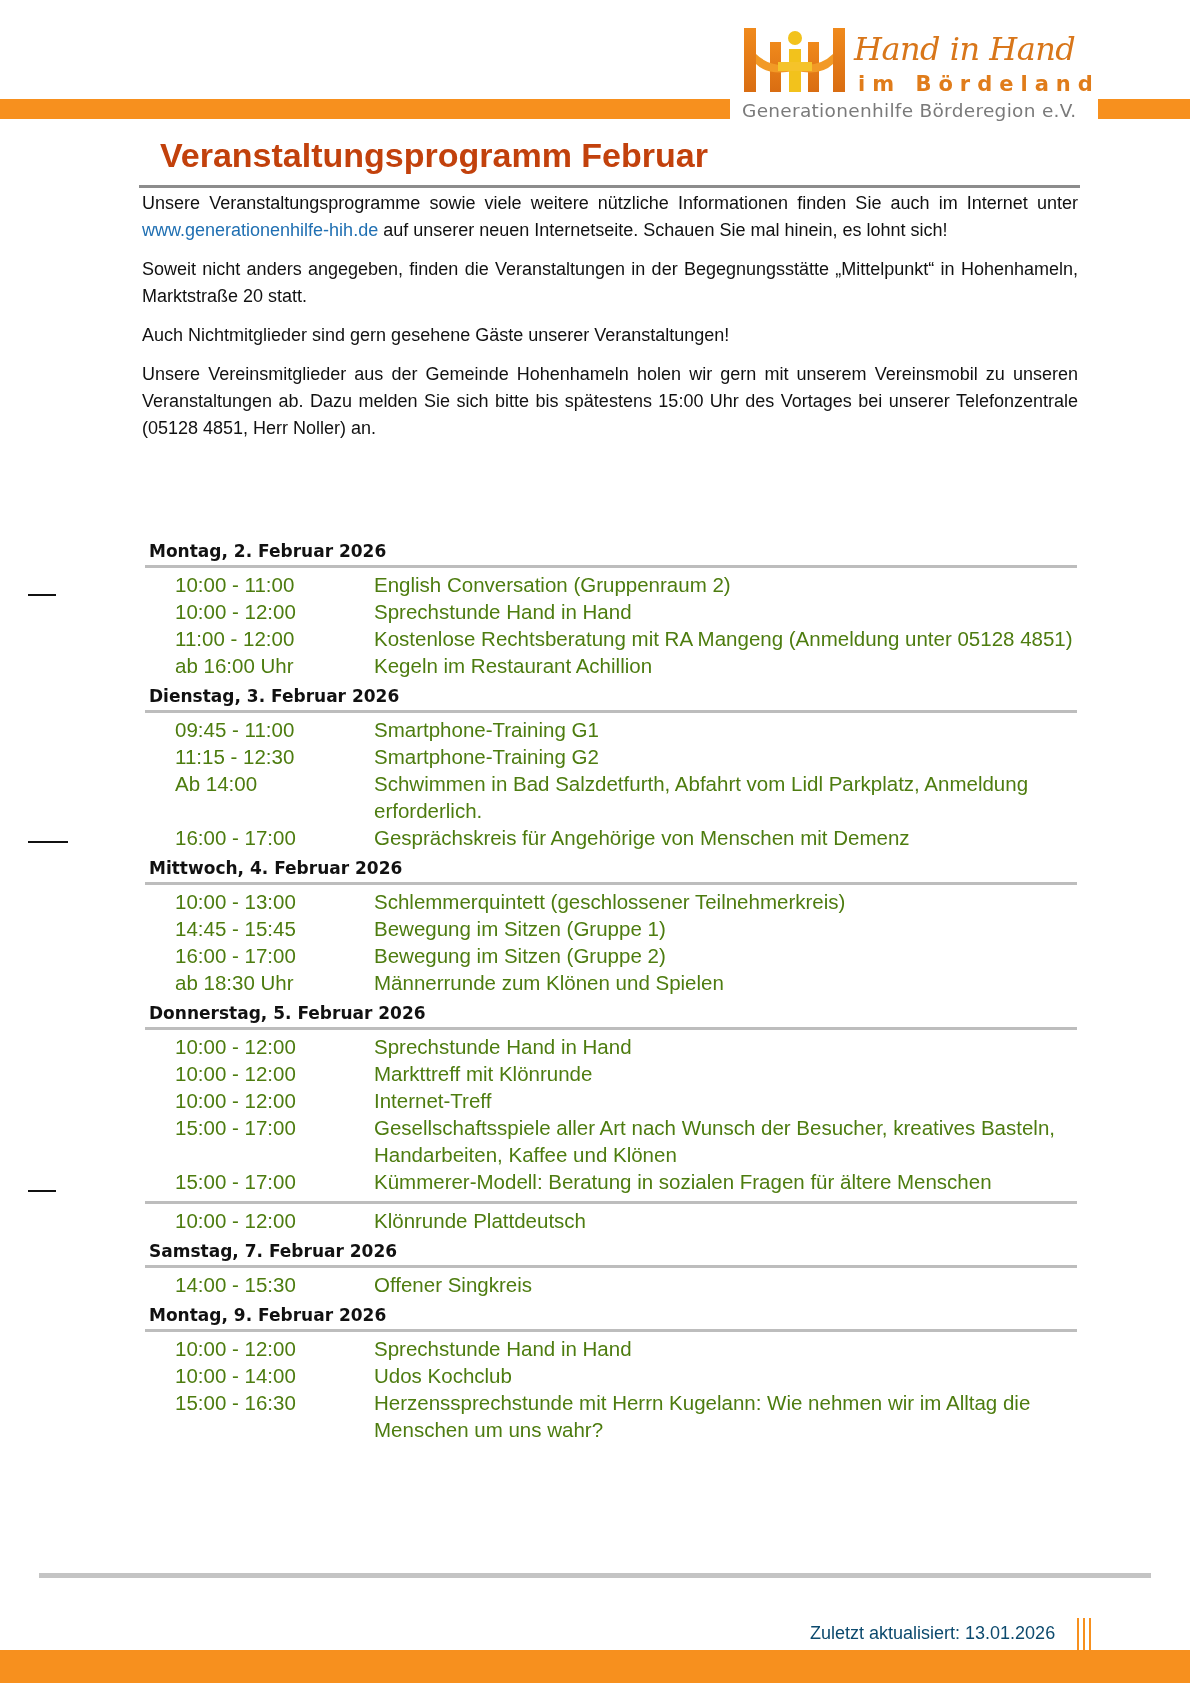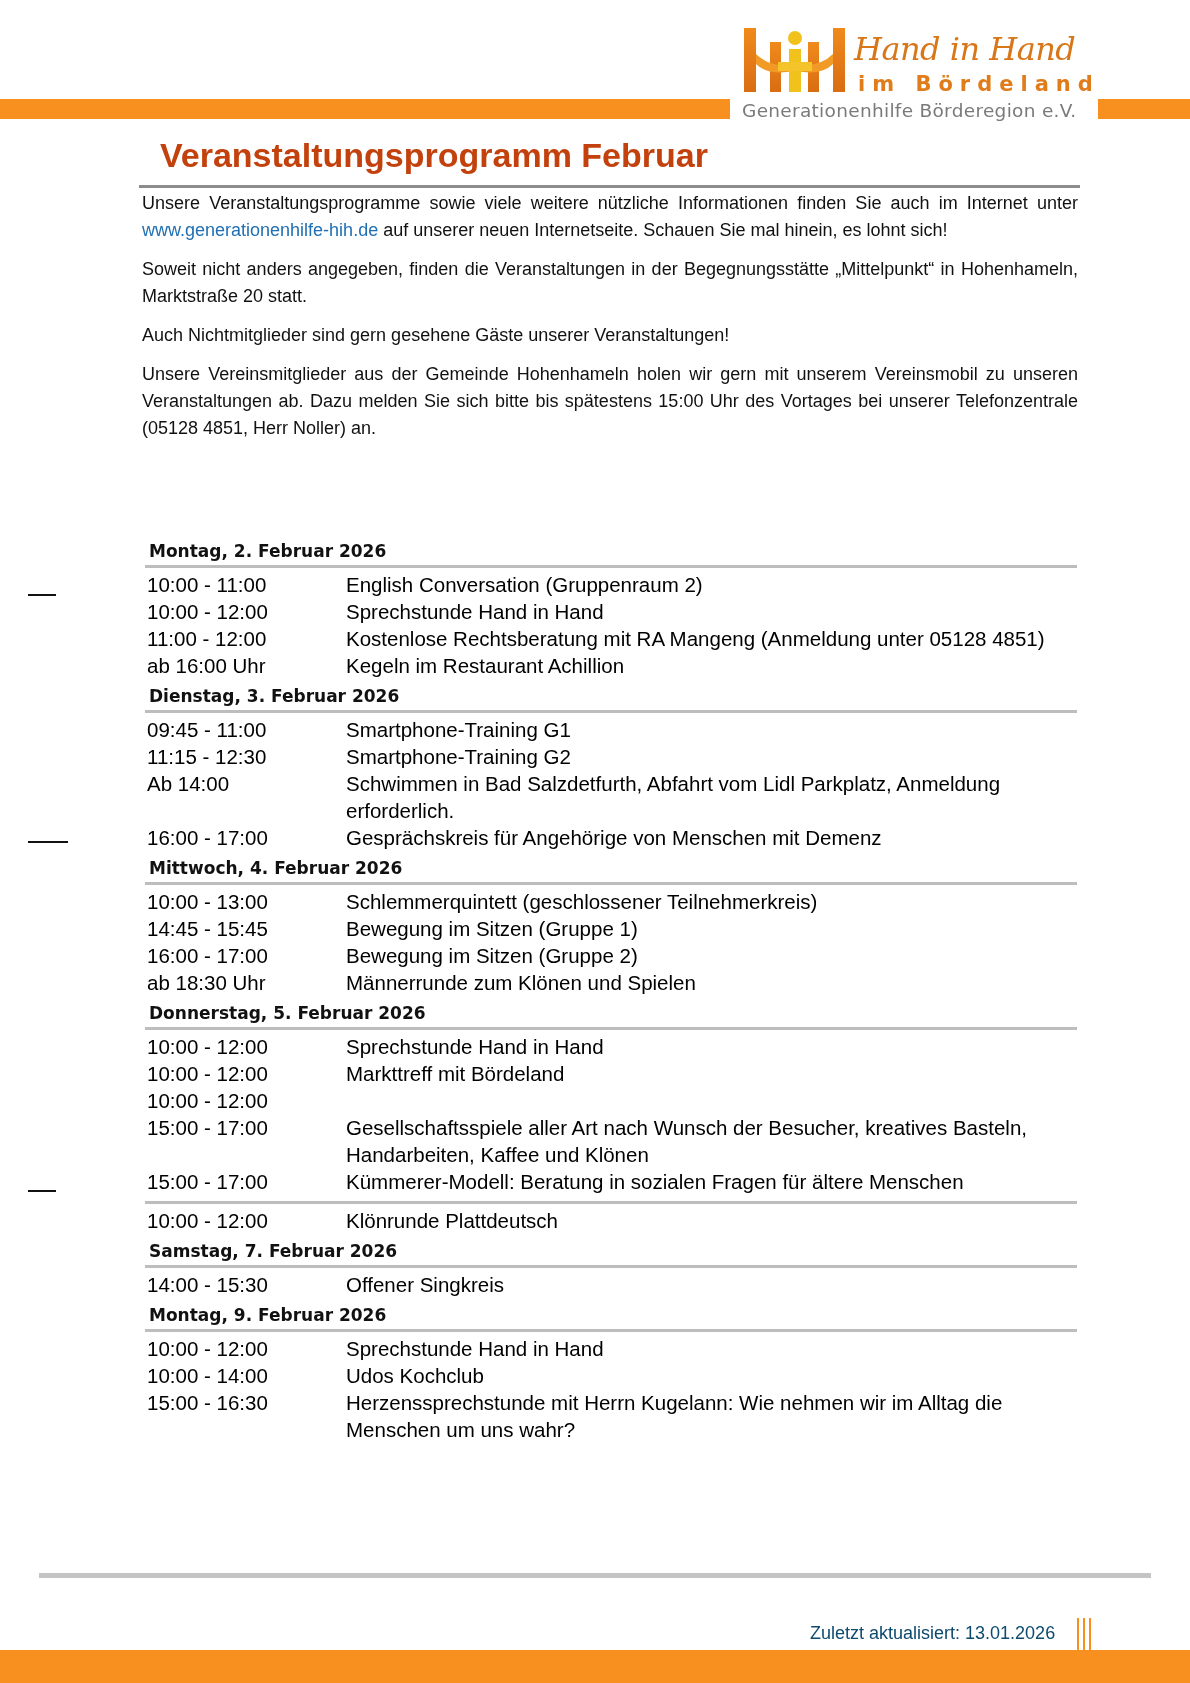--- a/index.html
+++ b/index.html
@@ -27,21 +27,21 @@
     .intro a { color: #1f6fb2; text-decoration: none; }
 
     
     .fold { left: 28px; height: 2px; background: #111; }
 
     
     .schedule { left: 147px; top: 540px; width: 930px; font-family: "Liberation Sans", sans-serif; }
     .day { margin-bottom: 6px; }
     .day-head { font-family: "DejaVu Sans", sans-serif; font-weight: bold; font-size: 17px; line-height: 22px; color: #111; padding-left: 2px; }
     .day-rule { height: 3px; background: #bdbdbd; margin: 3px 0 3px -2px; width: 932px; }
-    .ev { display: flex; font-size: 20.5px; line-height: 27px; color: #000000; }
+    .ev { display: flex; font-size: 20.5px; line-height: 27px; color: #4d7c0f; margin-left: 28px; }
     .ev-time { width: 199px; flex: none; }
     .ev-title { width: 710px; }
 
     
     .footer-rule { left: 39px; top: 1573px; width: 1112px; height: 5px; background: #c4c4c4; }
     .updated { left: 810px; top: 1623px; font-family: "Liberation Sans", sans-serif; font-size: 18px; color: #0c4a6e; white-space: nowrap; }
     .footer-bars { left: 1076px; top: 1618px; width: 16px; height: 34px; }
     .footer-band { left: 0; top: 1650px; width: 1190px; height: 33px; background: #f7901e; }
   </style>
 </head>
@@ -153,24 +153,25 @@
     </div>
     <div class="day">
       <div class="day-head">Donnerstag, 5. Februar 2026</div>
       <div class="day-rule"></div>
       <div class="ev">
         <div class="ev-time">10:00 - 12:00</div>
         <div class="ev-title">Sprechstunde Hand in Hand</div>
       </div>
       <div class="ev">
         <div class="ev-time">10:00 - 12:00</div>
-        <div class="ev-title">Markttreff mit Bördeland</div>
-      </div>
-      <div class="ev">
-        <div class="ev-time">10:00 - 12:00</div>
+        <div class="ev-title">Markttreff mit Klönrunde</div>
+      </div>
+      <div class="ev">
+        <div class="ev-time">10:00 - 12:00</div>
+        <div class="ev-title">Internet-Treff</div>
       </div>
       <div class="ev">
         <div class="ev-time">15:00 - 17:00</div>
         <div class="ev-title">Gesellschaftsspiele aller Art nach Wunsch der Besucher, kreatives Basteln, Handarbeiten, Kaffee und Klönen</div>
       </div>
       <div class="ev">
         <div class="ev-time">15:00 - 17:00</div>
         <div class="ev-title">Kümmerer-Modell: Beratung in sozialen Fragen für ältere Menschen</div>
       </div>
     </div>

